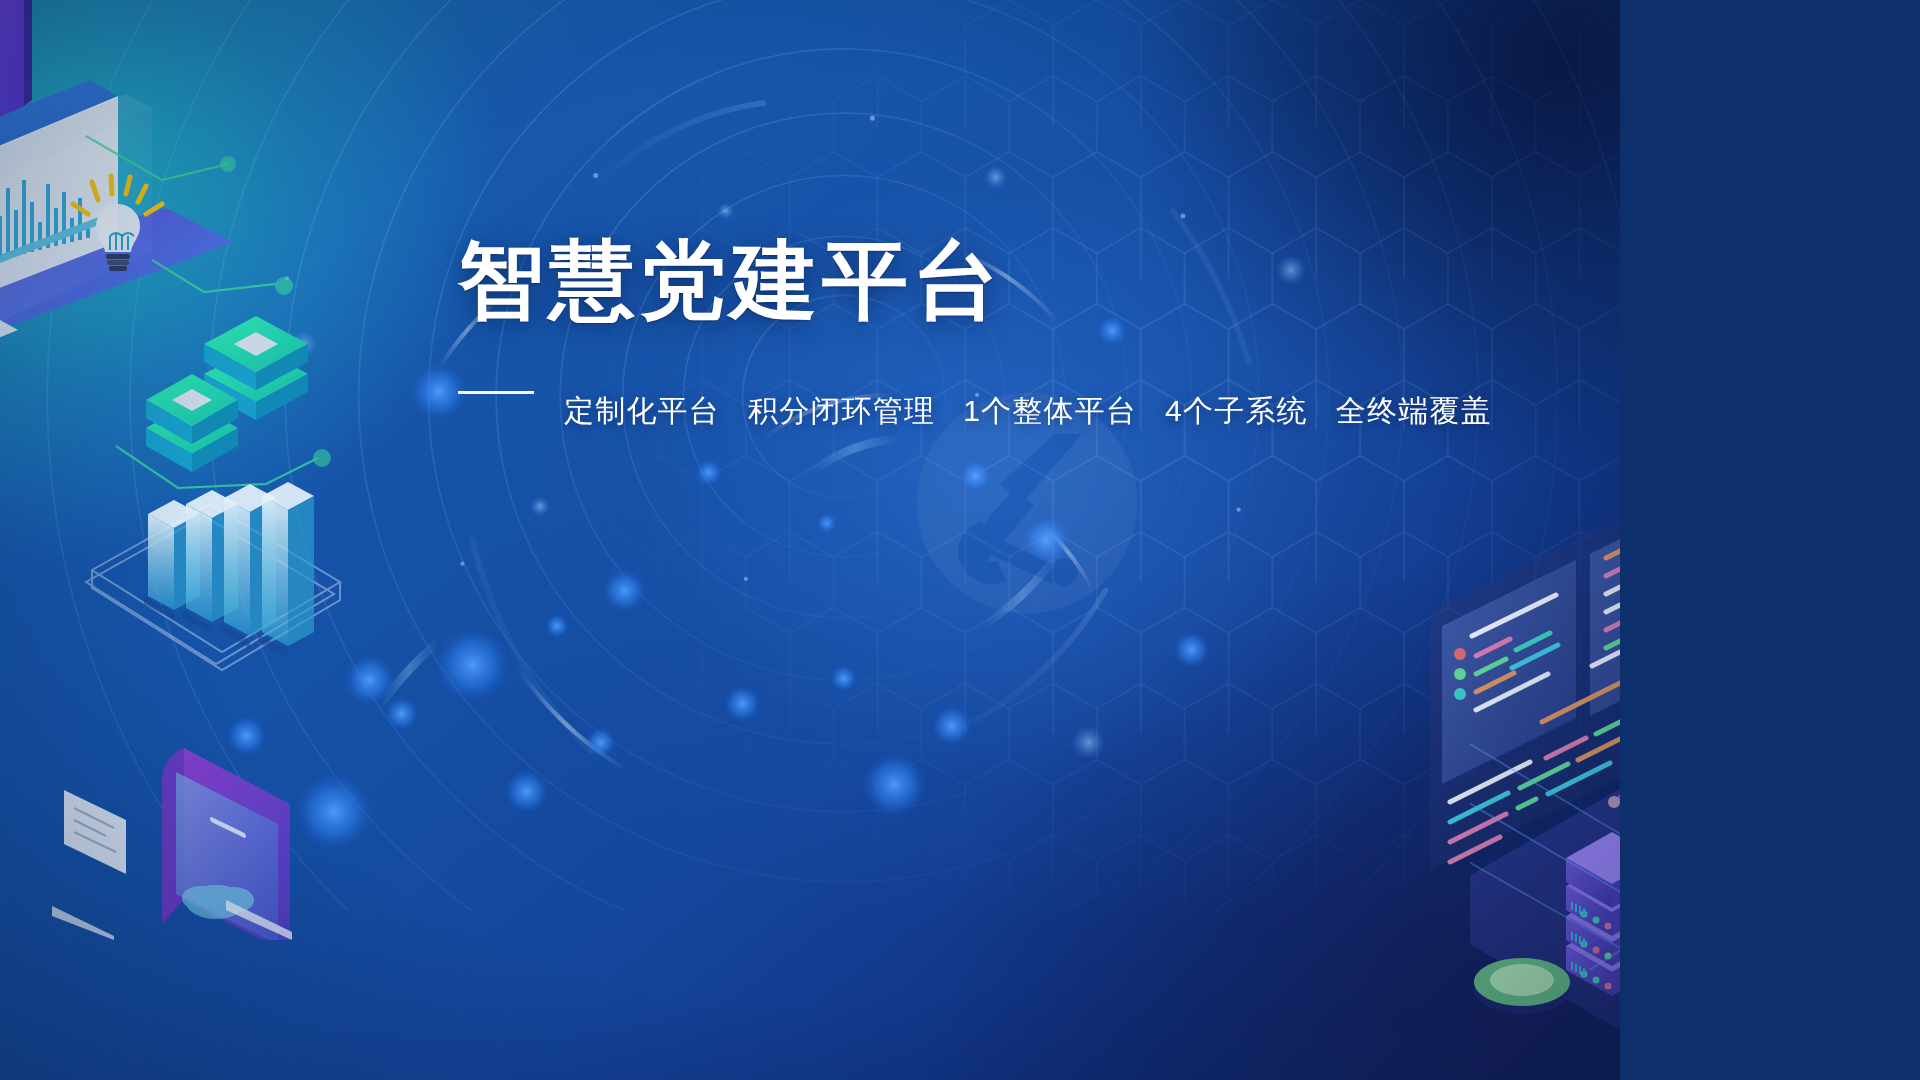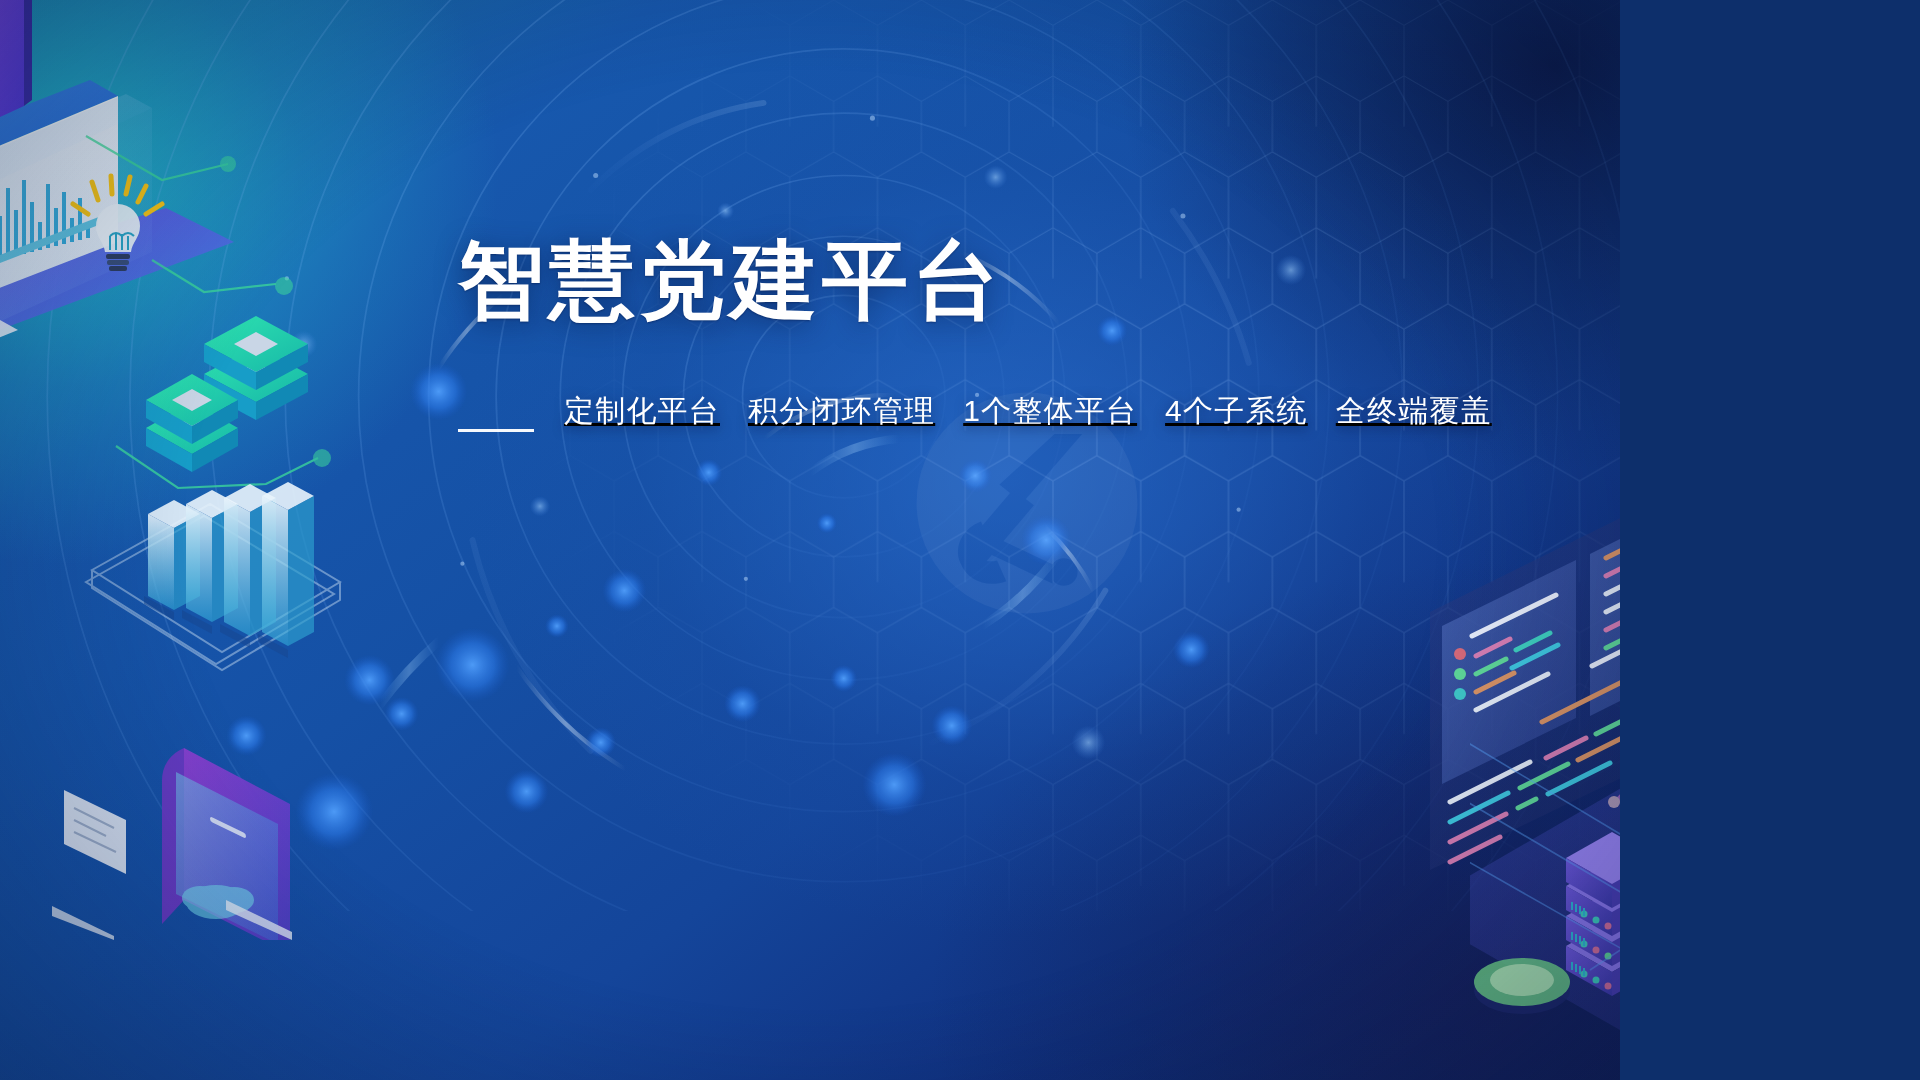--- a/index.html
+++ b/index.html
@@ -22,21 +22,21 @@
   .streaks { opacity:.75; }
   .bokeh-l { opacity:.95; }
   .vign { background:radial-gradient(ellipse 1200px 900px at 50% 50%, rgba(0,0,0,0) 52%, rgba(4,14,44,0.42) 100%); }
 
   .emblem { position:absolute; left:912px; top:388px; width:230px; height:230px; opacity:.085; }
 
   
   .textblock { position:absolute; left:458px; top:236px; width:1020px; }
   .title { font-size:86px; font-weight:700; color:#ffffff; letter-spacing:5px; line-height:1.04;
            text-shadow:0 4px 26px rgba(6,26,74,.55), 0 1px 2px rgba(10,30,80,.5); white-space:nowrap; }
-  .subrow { display:flex; align-items:flex-end; margin-top:66px;text-decoration:underline; }
+  .subrow { display:flex; align-items:flex-start; margin-top:66px; }
   .dash { width:76px; height:3px; background:#ffffff; margin-right:30px; flex:none; opacity:.97; }
   .subtitle { font-size:30px; color:#ffffff; letter-spacing:1.2px; white-space:nowrap;
               text-shadow:0 2px 12px rgba(6,26,74,.55); }
   .subtitle span { margin-right:28px; }
   .subtitle span:last-child { margin-right:0; }
 
   
   .illo { position:absolute; }
   .illo-left  { left:-34px; top:46px;  width:430px; height:520px; }
   .illo-lb    { left:40px;  top:470px; width:360px; height:470px; }

